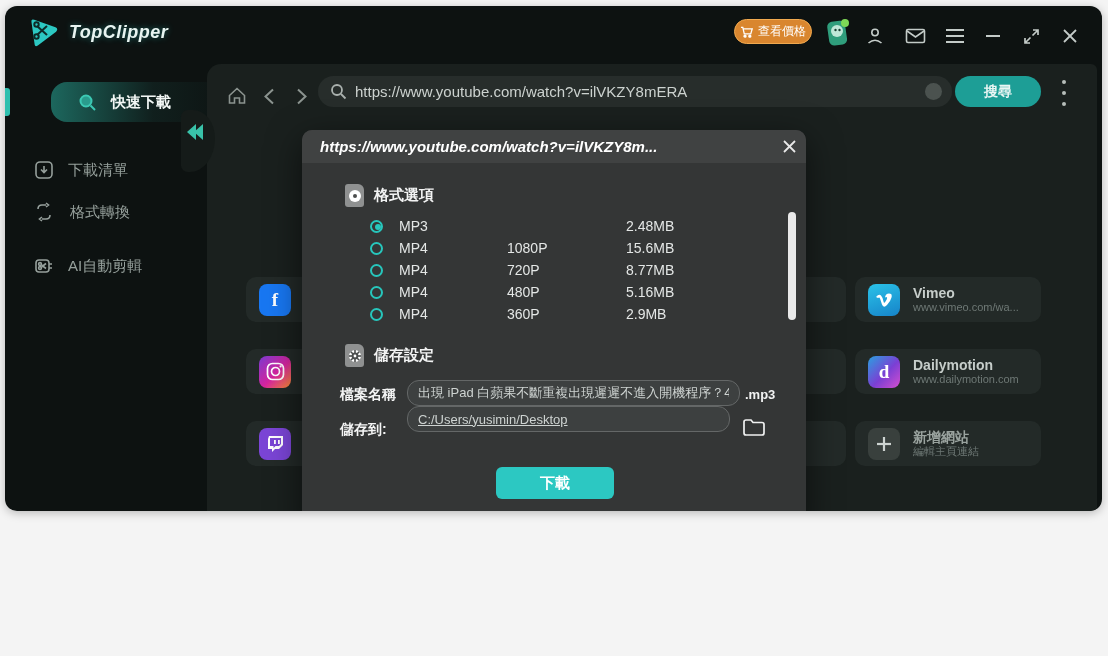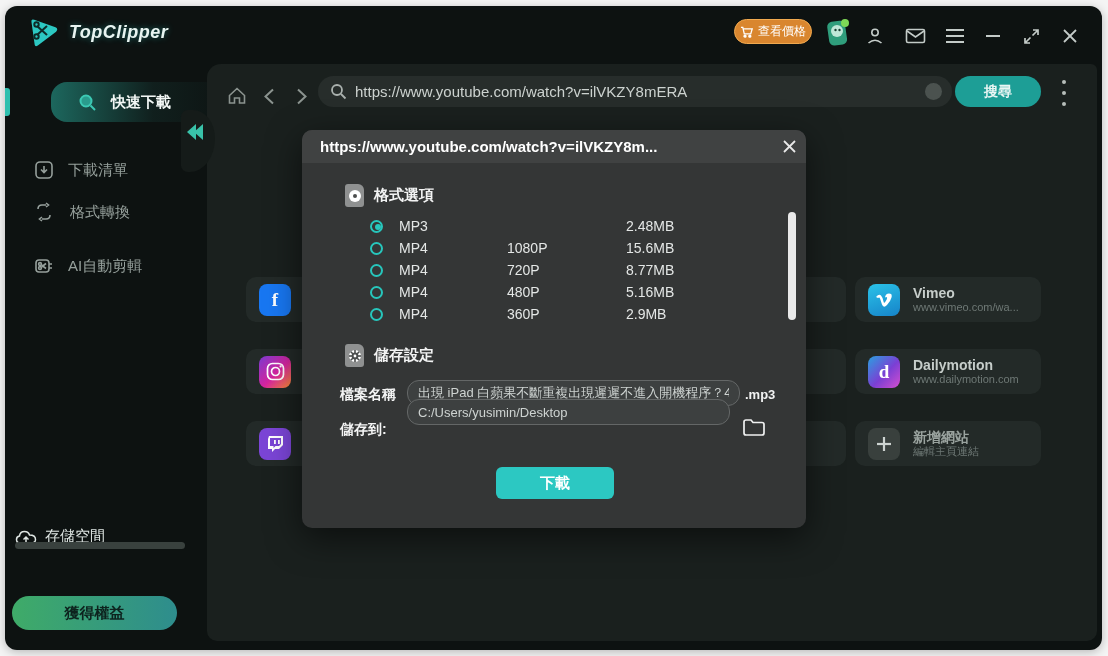--- a/index.html
+++ b/index.html
@@ -1,18 +1,18 @@
 <!DOCTYPE html>
 <html style="--accent: #2cc8c2; --search-btn: #1d9e96; --price-btn: #d9862f;"><head>
 <meta charset="utf-8">
 <style>
   * { margin:0; padding:0; box-sizing:border-box; }
   html,body { width:1108px; height:656px; background:#f4f4f4; font-family:"Liberation Sans","DejaVu Sans",sans-serif; overflow:hidden; }
   .abs { position:absolute; }
-  .window { position:absolute; left:5px; top:6px; width:1097px; height:644px; background:#0d1211; border-radius:12px; overflow:hidden; box-shadow:0 2px 10px rgba(0,0,0,.25); }
+  .window { position:absolute; left:5px; top:6px; width:1097px; height:505px; background:#0d1211; border-radius:12px; overflow:hidden; box-shadow:0 2px 10px rgba(0,0,0,.25); }
 
   
   .logo-wrap { left:22px; top:10px; display:flex; align-items:center; gap:8px; }
   .logo-text { color:#e8f4f1; font-size:18px; font-weight:bold; font-style:italic; letter-spacing:.5px; text-shadow:0 0 6px rgba(44,200,192,.45); }
   .tb-icon { width:24px; height:24px; display:flex; align-items:center; justify-content:center; color:#c3cbc8; cursor:pointer; }
   .price-btn { left:729px; top:13px; width:78px; height:25px; background:#d9862f; border:1px solid #f0a94f; border-radius:13px; display:flex; align-items:center; justify-content:center; gap:5px; color:#fff; font-size:12px; cursor:pointer; }
   .mascot { left:820px; top:11px; width:26px; height:31px; }
 
   
   .accent-bar { left:0; top:82px; width:5px; height:28px; background:#2fbfae; border-radius:0 3px 3px 0; }
@@ -37,21 +37,21 @@
   .kebab { left:852px; top:16px; width:10px; height:26px; display:flex; flex-direction:column; align-items:center; justify-content:space-between; cursor:pointer; }
   .kebab i { width:4px; height:4px; border-radius:50%; background:#b6bdba; }
 
   .site-card { height:45px; background:#232a28; border-radius:10px; display:flex; align-items:center; padding-left:13px; gap:13px; cursor:pointer; }
   .site-ic { width:32px; height:32px; border-radius:8px; display:flex; align-items:center; justify-content:center; color:#fff; font-weight:bold; font-size:19px; flex:0 0 auto; }
   .site-title { color:#c6cdca; font-size:14px; font-weight:bold; line-height:16px; }
   .site-sub { color:#6e7875; font-size:11px; line-height:13px; }
 
   
   .dialog { left:297px; top:124px; width:504px; height:398px; background:#343636; border-radius:10px; box-shadow:0 10px 34px rgba(0,0,0,.55); z-index:50; }
-  .dlg-head { left:0; top:0; width:504px; height:33px; background:#404242; border-radius:10px 10px 0 0; display:flex; align-items:center; justify-content:space-between; padding:0 8px 0 18px; }
+  .dlg-head { left:0; top:0; width:504px; height:33px; background:#404242; border-radius:10px 10px 0 0; display:flex; align-items:center; justify-content:space-between; padding:0 8px 0 18px;font-style:italic; }
   .dlg-title { color:#fff; font-size:15px; font-weight:bold; }
   .dlg-close { color:#e9e9e9; cursor:pointer; width:18px; height:18px; display:flex; align-items:center; justify-content:center; }
   .sec-head { display:flex; align-items:center; gap:10px; color:#f2f3f3; font-size:15px; font-weight:bold; }
   .file-ic { width:19px; height:23px; background:#8f9191; border-radius:3px 6px 3px 3px; position:relative; }
   .file-ic .dot { position:absolute; left:3.5px; top:6px; width:12px; height:12px; border-radius:50%; background:#fff; }
   .file-ic .core { position:absolute; left:7.5px; top:10px; width:4px; height:4px; border-radius:50%; background:#4c4e4e; }
   .opt-row { left:60px; width:420px; height:22px; display:flex; align-items:center; color:#e4e7e6; font-size:14px; cursor:pointer; }
   .radio { width:13px; height:13px; border:2px solid #27c6bc; border-radius:50%; margin-left:8px; position:relative; flex:0 0 auto; }
   .radio.on::after { content:""; position:absolute; left:2.5px; top:2.5px; width:6px; height:6px; border-radius:50%; background:#27c6bc; }
   .opt-fmt { position:absolute; left:37px; }
@@ -367,21 +367,21 @@
         </svg>
       </span>
       <span>儲存設定</span>
     </div>
 
     <span class="abs fld-label" style="left:38px; top:256px;">檔案名稱</span>
     <input class="abs dlg-input" style="left: 105px; top: 250px; width: 333px;" value="出現 iPad 白蘋果不斷重複出現遲遲不進入開機程序？4 個超">
     <span class="abs ext" style="left:443px; top:257px;">.mp3</span>
 
     <span class="abs fld-label" style="left:38px; top:291px;">儲存到:</span>
-    <input class="abs dlg-input" style="left: 105px; top: 269px; width: 323px;" value="C:/Users/yusimin/Desktop">
+    <input class="abs dlg-input" style="left: 105px; top: 276px; width: 323px; text-decoration: underline;" value="C:/Users/yusimin/Desktop">
     <span class="abs folder-btn" style="left:438px; top:285px;">
       <svg width="24" height="21" viewBox="0 0 24 21" fill="none" stroke="currentColor" stroke-width="1.7">
           <path d="M2 5 Q2 3 4 3 h5 l2 2.5 H20 Q22 5.5 22 7.5 V16 Q22 18 20 18 H4 Q2 18 2 16 Z"></path>
         </svg>
     </span>
 
     <div class="abs dl-btn">
       <span>下載</span>
     </div>
   </div>

